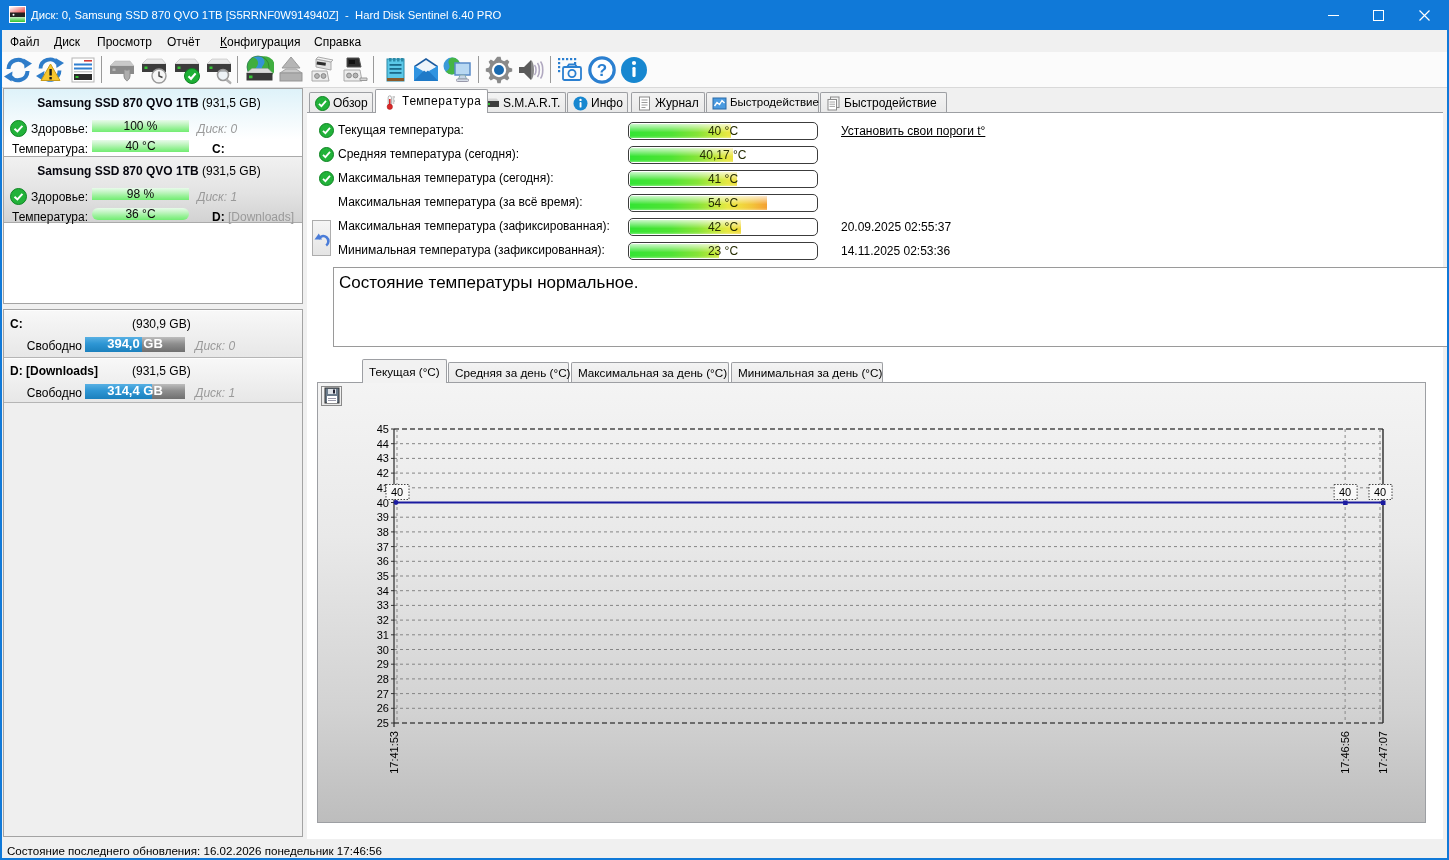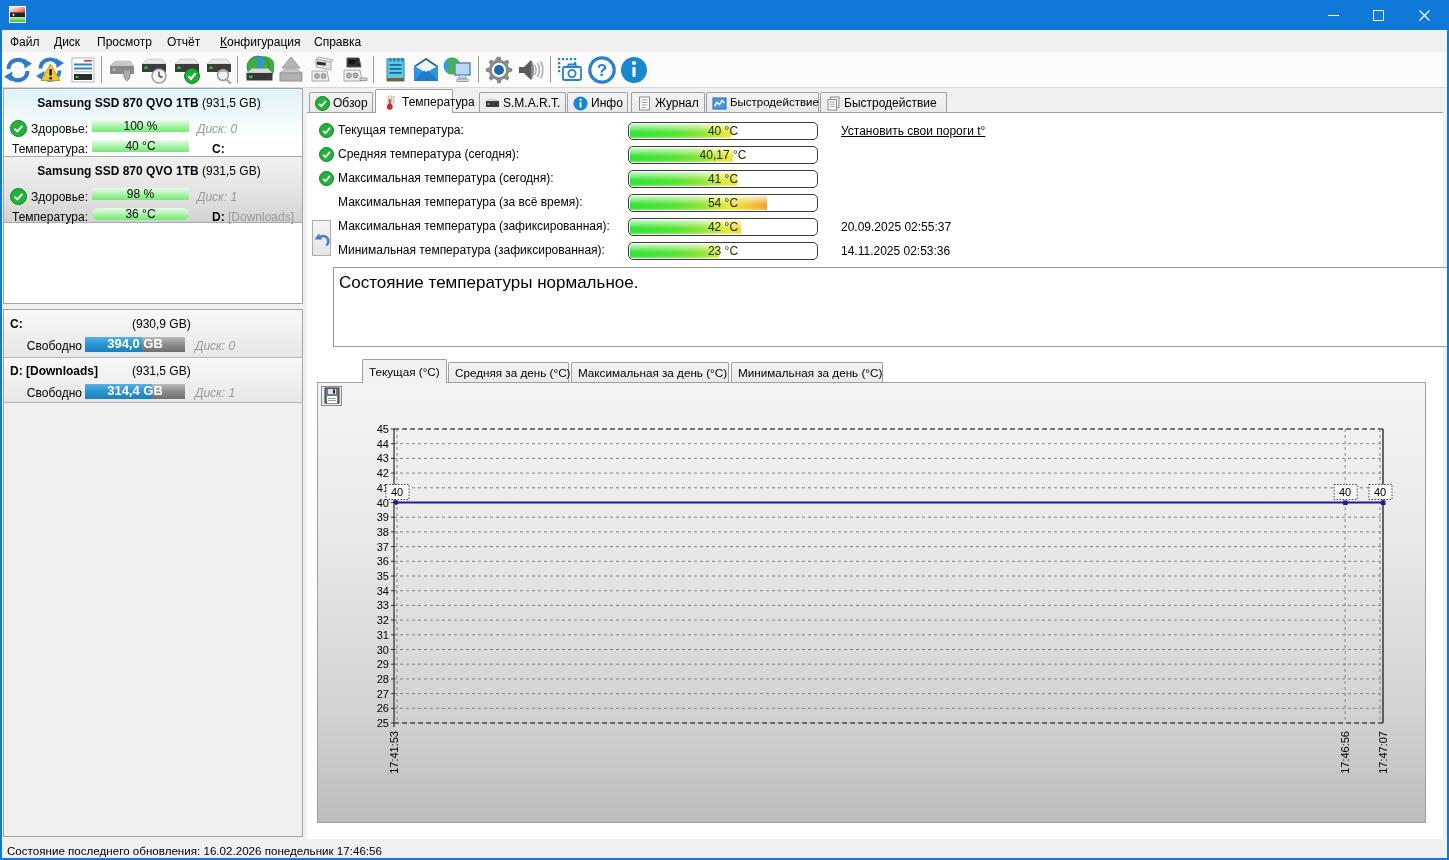--- a/index.html
+++ b/index.html
@@ -81,20 +81,21 @@
         <stop offset="0" stop-color="#2ec42e"></stop>
           <stop offset="1" stop-color="#fff"></stop>
       </linearGradient>
     </defs>
     <rect x="0" y="0" width="17" height="17" fill="#fff"></rect>
     <rect x="1" y="1" width="15" height="7" fill="url(#agr)"></rect>
     <rect x="1" y="9" width="15" height="7" fill="url(#agg)"></rect>
     <rect x="1" y="6.5" width="15" height="4.5" fill="#222"></rect>
     <circle cx="4.5" cy="8.7" r="1" fill="#fff"></circle>
   </svg>
+  <span class="title">Диск: 0, Samsung SSD 870 QVO 1TB [S5RRNF0W914940Z]&nbsp;&nbsp;-&nbsp;&nbsp;Hard Disk Sentinel 6.40 PRO</span>
   <svg style="position:absolute;left:1311px;top:0" width="45" height="30">
       <rect x="17" y="15" width="11" height="1" fill="#fff"></rect>
     </svg>
   <svg style="position:absolute;left:1356px;top:0" width="45" height="30">
       <rect x="17.5" y="10.5" width="10" height="10" fill="none" stroke="#fff" stroke-width="1"></rect>
     </svg>
   <svg style="position:absolute;left:1402px;top:0" width="45" height="30">
       <path d="M17.5 10.5 L27.5 20.5 M27.5 10.5 L17.5 20.5" stroke="#fff" stroke-width="1.2"></path>
     </svg>
 </div>
@@ -499,21 +500,21 @@
 <div class="statusbar">
     <span>Состояние последнего обновления: 16.02.2026 понедельник 17:46:56</span>
   </div>
 <div class="tab" style="left: 309px; width: 64px; top: 92px; height: 20px;">
     <span class="ic"><svg width="15" height="15" viewBox="0 0 15 15">
         <circle cx="7.5" cy="7.5" r="7" fill="#22b23a" stroke="#0e8422"></circle>
         <path d="M4 7.8 L6.4 10.1 L11 4.9" stroke="#fff" stroke-width="1.8" fill="none"></path>
       </svg></span>
     <span class="tx" style="top:3px">Обзор</span>
   </div>
-<div class="tab sel" style="left: 375px; width: 78px; top: 89px; height: 24px;">
+<div class="tab sel" style="left: 375px; width: 113px; top: 89px; height: 24px; font-family: Liberation Mono, monospace;">
     <span class="ic"><svg width="15" height="15" viewBox="0 0 15 15">
         <rect x="5.2" y="0.8" width="3.2" height="9.5" rx="1.6" fill="#fdfdfd" stroke="#9a9a9a" stroke-width="0.8"></rect>
         <rect x="6" y="4" width="1.6" height="6.5" fill="#d82828"></rect>
         <circle cx="6.8" cy="11.8" r="2.7" fill="#d82828" stroke="#a81818" stroke-width="0.5"></circle>
         <path d="M9.5 2 h2.5 M9.5 4 h1.8 M9.5 6 h2.5 M9.5 8 h1.8" stroke="#909090" stroke-width="0.9"></path>
       </svg></span>
     <span class="tx" style="top:5px">Температура</span>
   </div>
 <div class="tab" style="left: 479px; width: 87px; top: 92px; height: 20px;">
     <span class="ic"><svg width="15" height="15" viewBox="0 0 15 15">

